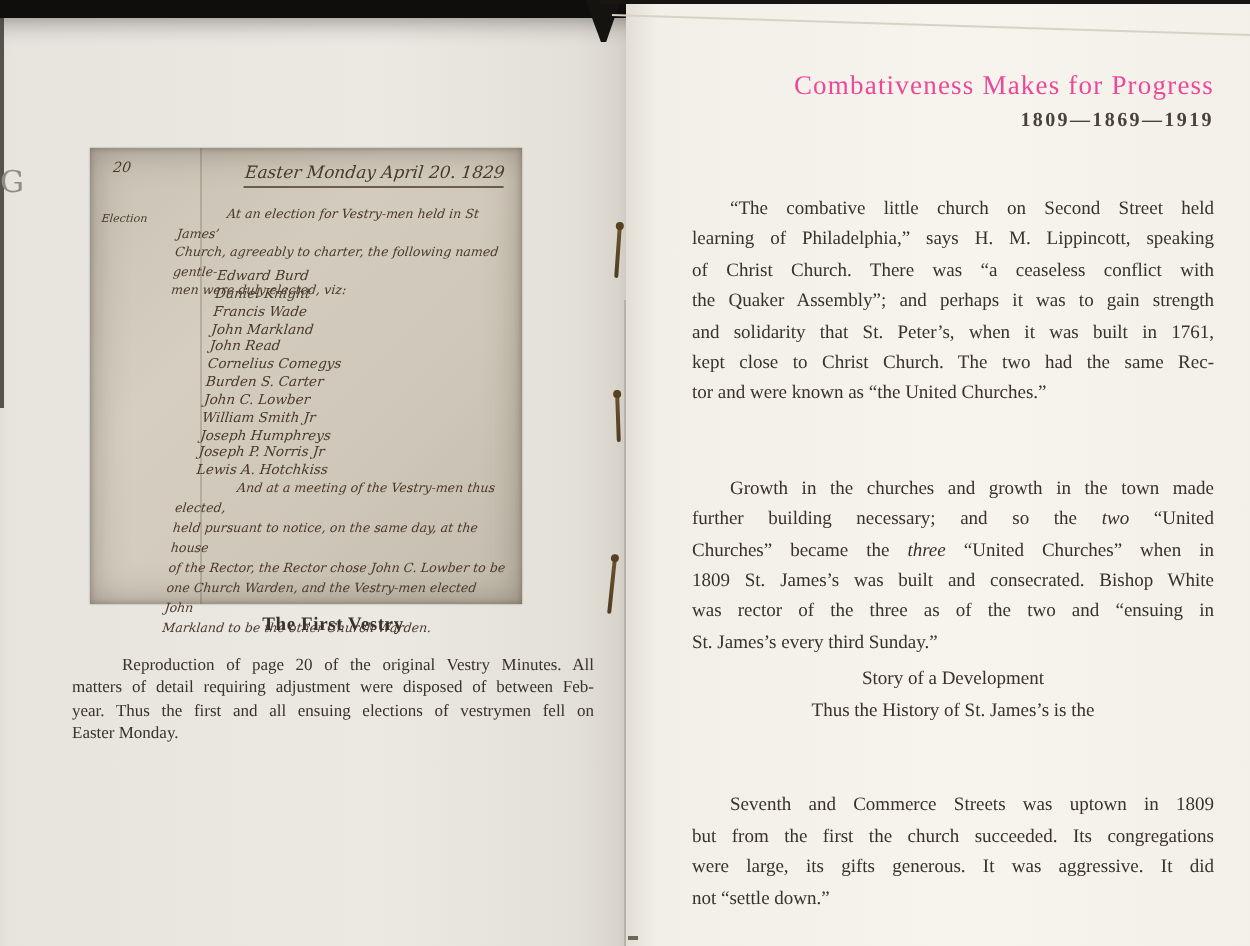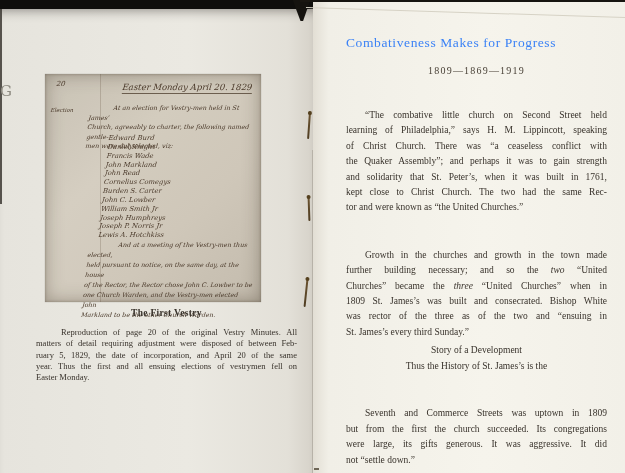--- a/index.html
+++ b/index.html
@@ -52,23 +52,23 @@
   
   .caption{position:absolute;left:36px;top:308px;width:261px;color:#38322b;}
   .caption-title{font-size:9.5px;font-weight:bold;text-align:center;letter-spacing:.3px;margin-bottom:9px;}
   .caption-lines{font-size:8.5px;line-height:11.3px;}
   .caption-lines .ln{text-align:justify;text-align-last:justify;}
   .caption-lines .ln.first{text-indent:25px;}
   .caption-lines .ln.last{text-align-last:left;}
 
   
   .rp{position:absolute;left:346px;top:35px;width:261px;color:#38322b;}
-  .rp-title{font-size:13.5px;text-align:left;letter-spacing:.6px;color:#3b82f6;margin-bottom:14px;
+  .rp-title{font-size:13.5px;text-align:right;letter-spacing:.6px;color:#ec4899;margin-bottom:4px;
     white-space:nowrap;}
-  .rp-dates{font-size:10px;text-align:center;letter-spacing:1.2px;color:#4a4238;margin-bottom:8px;}
+  .rp-dates{font-size:10px;text-align:right;letter-spacing:1.2px;color:#4a4238;margin-bottom:8px;font-weight:bold;}
   .rp-body{font-size:9.5px;line-height:15.4px;}
   .rp-body .ln{text-align:justify;text-align-last:justify;}
   .rp-body .para .ln.first{text-indent:19px;margin-top:32px;}
   .rp-body .para .ln.last{text-align-last:left;}
   .rp-sub{margin:2px 0 1px;line-height:16px;}
   .rp-sub .ln{text-align:center;text-align-last:center;}
   .ln{white-space:normal;}
   .ln i{font-style:italic;}
 </style>
 </head>
@@ -123,21 +123,20 @@
         <div class="ln">one Church Warden, and the Vestry-men elected John</div>
         <div class="ln last">Markland to be the other Church Warden.</div>
       </div>
   </div>
 
   <div class="caption">
     <div class="caption-title">The First Vestry</div>
     <div class="caption-lines">
         <div class="ln first">Reproduction of page 20 of the original Vestry Minutes.  All</div>
         <div class="ln">matters of detail requiring adjustment were disposed of between Feb-</div>
-        <div class="ln">ruary 5, 1829, the date of incorporation, and April 20 of the same</div>
         <div class="ln">year.  Thus the first and all ensuing elections of vestrymen fell on</div>
         <div class="ln last">Easter Monday.</div>
       </div>
   </div>
 
   <div class="rp">
     <div class="rp-title">Combativeness Makes for Progress</div>
     <div class="rp-dates">1809—1869—1919</div>
     <div class="rp-body">
       <div>

